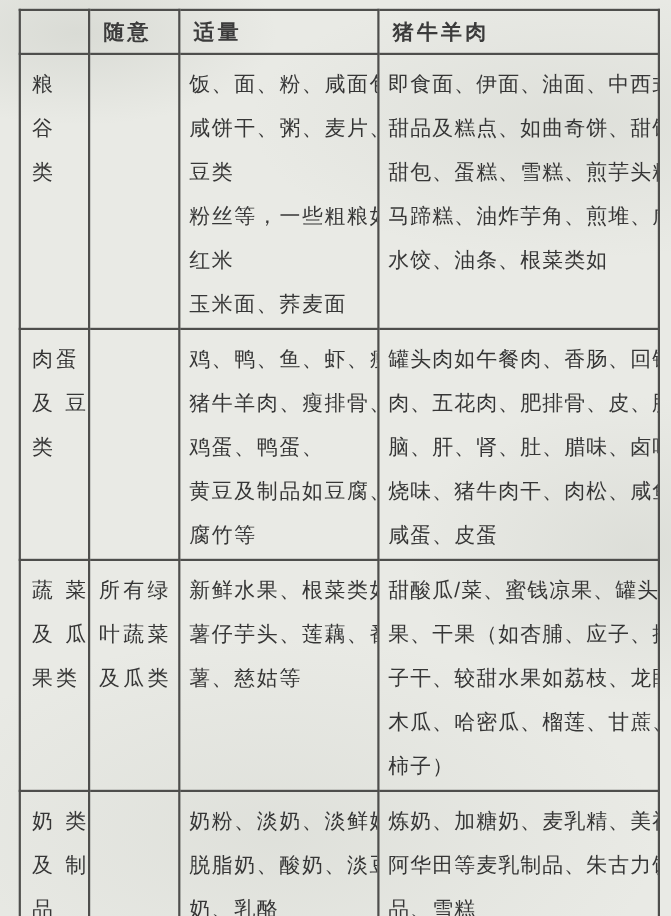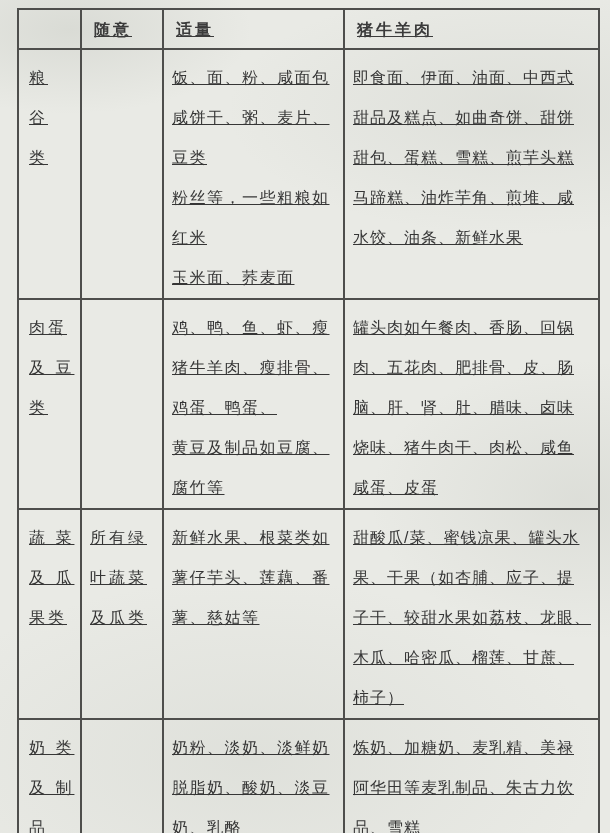--- a/index.html
+++ b/index.html
@@ -32,25 +32,24 @@
 
   col.c-cat      { width: 63px;  }
   col.c-anytime  { width: 82px;  }
   col.c-moderate { width: 181px; }
   col.c-avoid    { width: 255px; }
 
   th, td {
     border: 2px solid #4e4e4c;
     vertical-align: top;
     color: #363636;
-    font-size: 16px;
+    font-size: 19px;
     font-weight: normal;
     text-align: left;
     overflow: hidden;
-    text-decoration: underline;
   }
 
   thead th {
     height: 40px;
     padding: 7px 4px 0 12px;
     line-height: 26px;
     letter-spacing: 3px;
     font-weight: bold;
     color: #3b3b3b;
   }
@@ -108,21 +107,21 @@
             <div class="line">豆类</div>
             <div class="line">粉丝等，一些粗粮如</div>
             <div class="line">红米</div>
             <div class="line">玉米面、荞麦面</div>
           </td>
           <td class="cell-avoid">
             <div class="line">即食面、伊面、油面、中西式</div>
             <div class="line">甜品及糕点、如曲奇饼、甜饼</div>
             <div class="line">甜包、蛋糕、雪糕、煎芋头糕</div>
             <div class="line">马蹄糕、油炸芋角、煎堆、咸</div>
-            <div class="line">水饺、油条、新鲜水果</div>
+            <div class="line">水饺、油条、根菜类如</div>
           </td>
         </tr>
         <tr>
           <td class="cell-category">
             <div class="line">肉蛋</div>
             <div class="line">及 豆</div>
             <div class="line">类</div>
           </td>
           <td class="cell-anytime"></td>
           <td class="cell-moderate">

